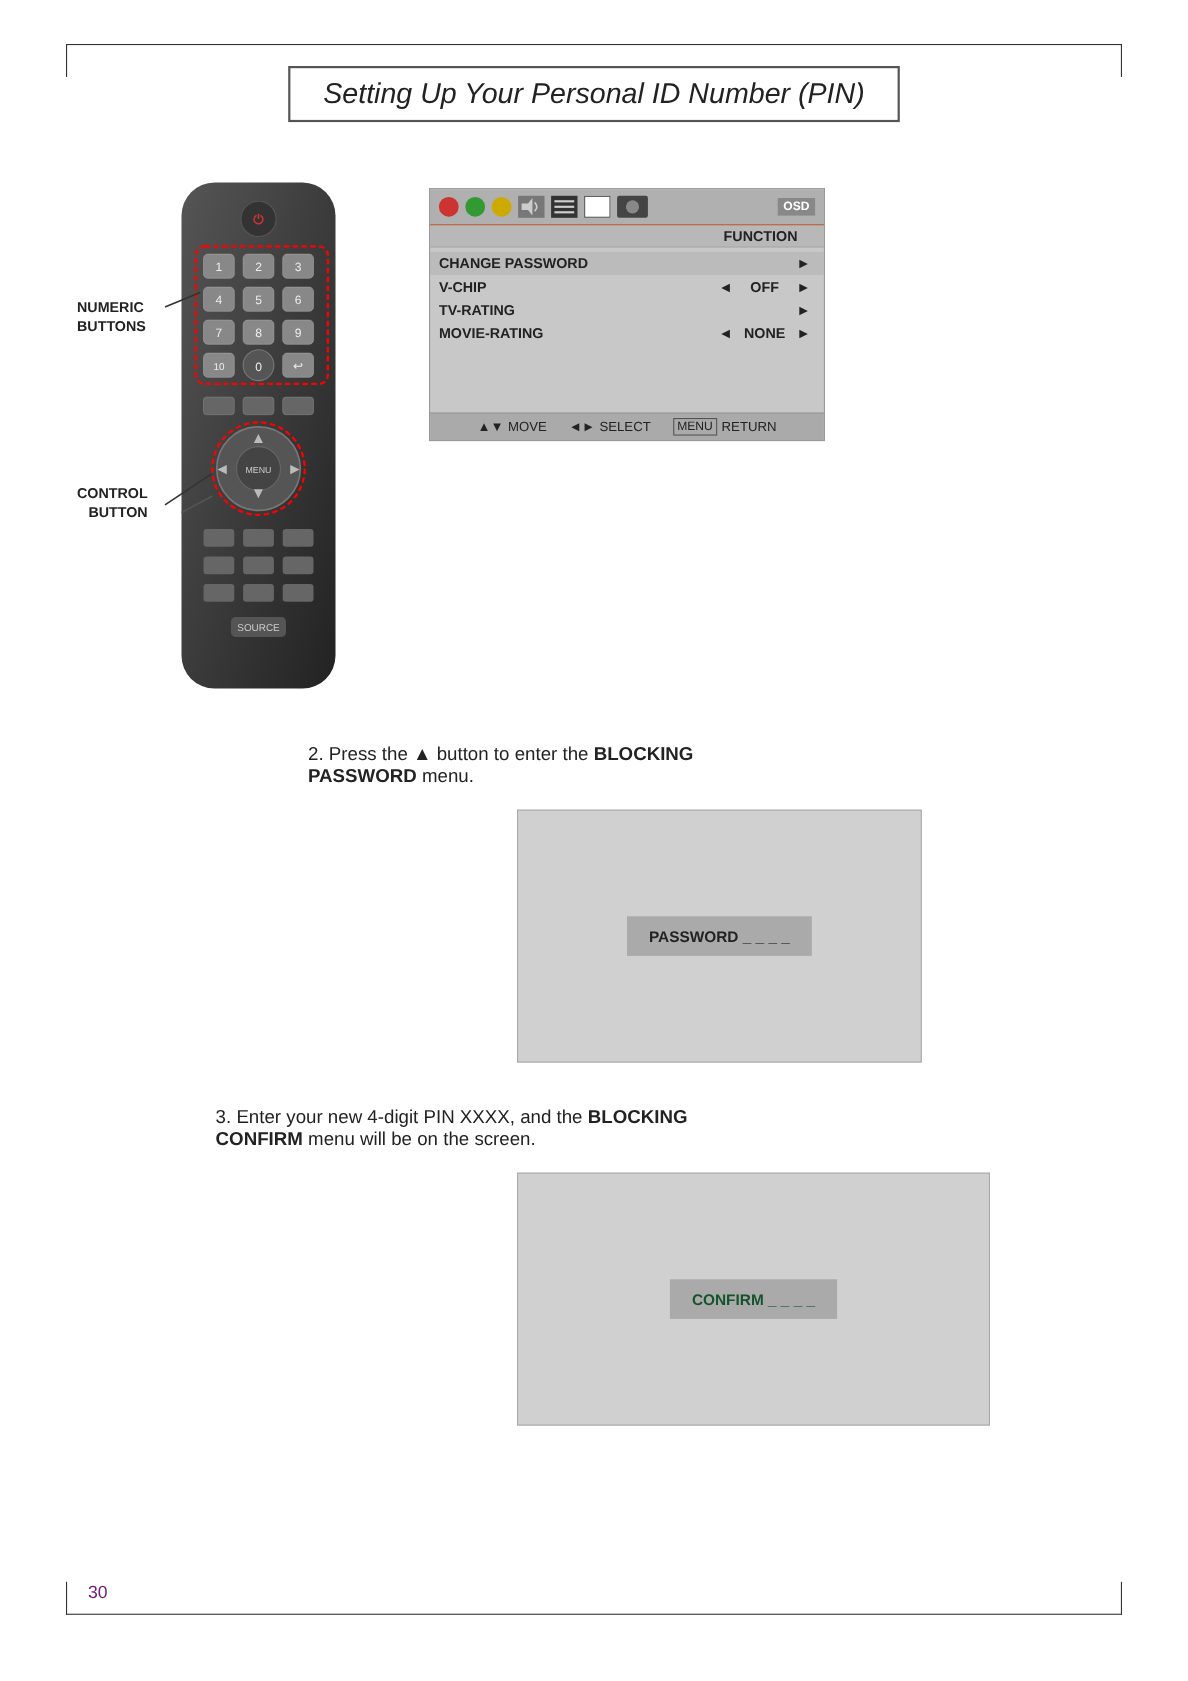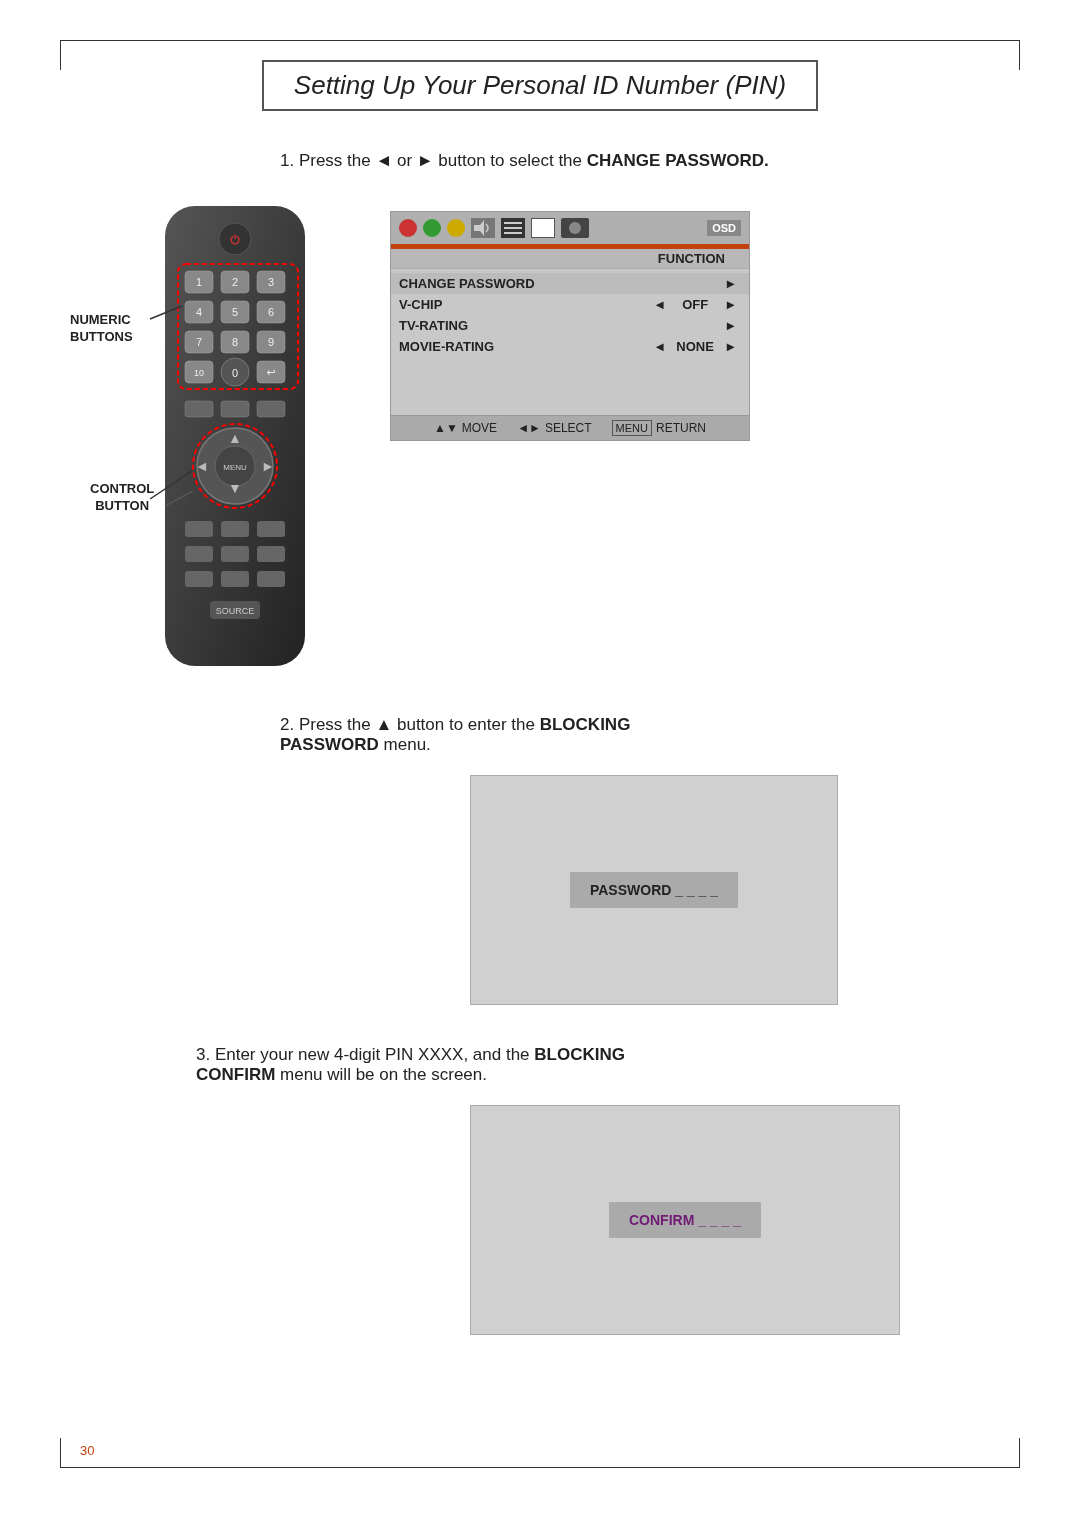--- a/index.html
+++ b/index.html
@@ -126,23 +126,22 @@
       line-height: 1.3;
       margin-top: 16px;
     }
 
     .label-control {
       position: absolute;
       left: -10px;
       top: 290px;
       font-size: 13px;
       font-weight: bold;
-      text-align: center;
+      text-align: right;
       line-height: 1.3;
-      margin-left: 20px;
     }
 
     
     .remote-svg {
       margin-left: 60px;
       margin-top: 10px;
     }
 
     
     .menu-screenshot {
@@ -156,21 +155,21 @@
       font-size: 13px;
     }
 
     .menu-top-icons {
       display: flex;
       flex-direction: row;
       align-items: center;
       justify-content: space-between;
       padding: 6px 8px;
       background: #b0b0b0;
-      border-bottom: 5px solid #c2410c;
+      border-bottom: 1px solid #c2410c;
     }
 
     .menu-icons-left {
       display: flex;
       gap: 6px;
       align-items: center;
     }
 
     .menu-icon-circle {
       width: 18px;
@@ -285,30 +284,30 @@
       display: flex;
       align-items: center;
       justify-content: center;
     }
 
     .confirm-box {
       background: #aaa;
       padding: 10px 20px;
       font-size: 14px;
       font-weight: bold;
-      color: #701a75;
+      color: #14532d;
     }
 
     
     .page-number {
       position: absolute;
       bottom: 70px;
       left: 80px;
-      font-size: 13px;
-      color: #c2410c;
+      font-size: 16px;
+      color: #701a75;
     }
 
     
     .dashed-highlight {
       stroke: red;
       stroke-width: 2;
       stroke-dasharray: 5,3;
       fill: none;
     }
   </style>
@@ -316,23 +315,20 @@
 <body>
 
 <div class="page">
   <div class="border-top"></div>
   <div class="border-left-top"></div>
   <div class="border-right-top"></div>
 
   <div class="page-title">Setting Up Your Personal ID Number (PIN)</div>
 
   <div class="section">
-    <div class="instruction-text">
-      <span>1. Press the ◄  or  ► button to select the </span><strong>CHANGE PASSWORD.</strong>
-    </div>
 
     <div class="section1-content">
 
       <div class="remote-area">
         <div class="label-numeric">
           <strong style="white-space:pre">NUMERIC
 BUTTONS</strong>
         </div>
         <div class="label-control">
           <strong style="white-space:pre">CONTROL

